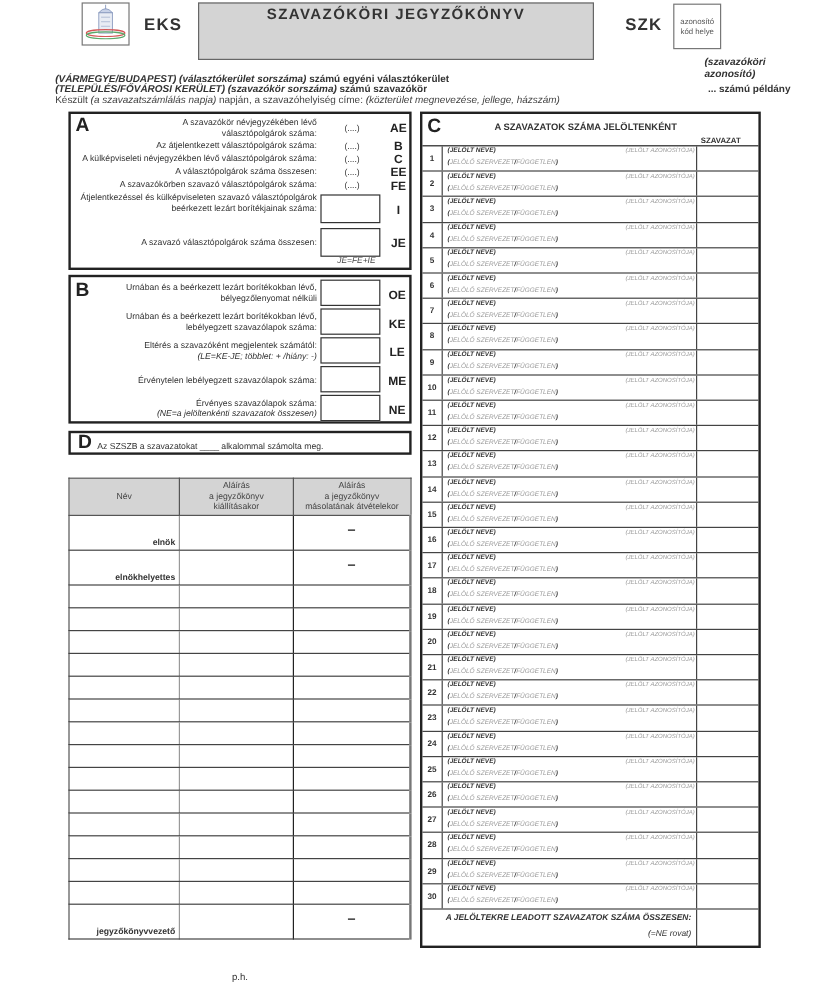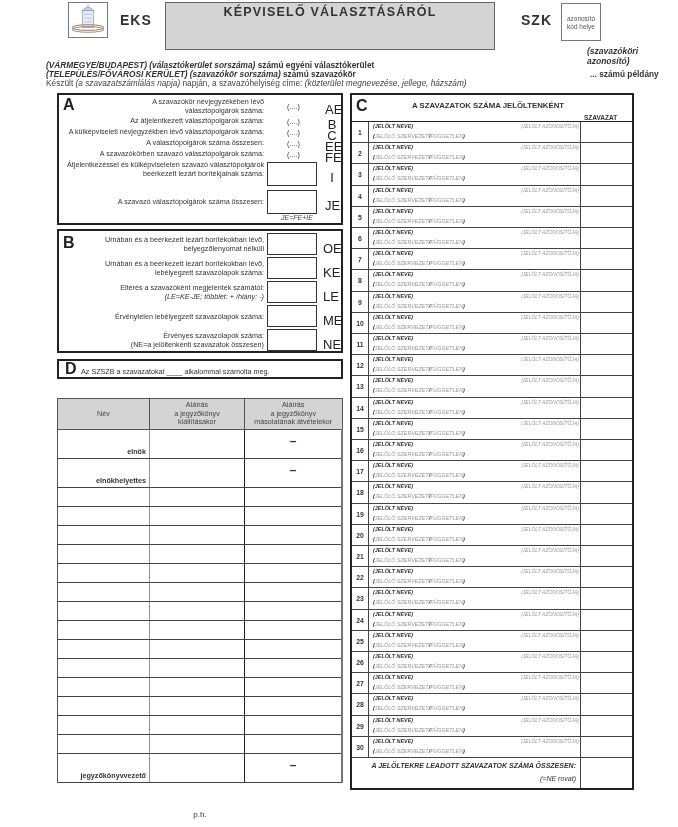--- a/index.html
+++ b/index.html
@@ -23,21 +23,21 @@
   .peldany { left: 590px; top: 69px; font-size: 8.3px; font-weight: bold; color: #333; }
   .hline3 { left: 46px; top: 78px; font-size: 8.3px; color: #444; }
   i { font-style: italic; text-align: right; }
 
   
   .box { border: 2px solid #222; background: #fff; }
   .boxA { left: 57px; top: 93px; width: 286px; height: 132px; }
   .sec-letter { position: absolute; font-size: 16px; font-weight: bold; color: #222; }
   .rowlabel { position: absolute; font-size: 7.2px; color: #333; text-align: right; line-height: 8.5px; }
   .paren { position: absolute; font-size: 7.2px; color: #333; }
-  .code { position: absolute; font-size: 13px; font-weight: normal; color: #222; }
+  .code { position: absolute; font-size: 10px; font-weight: bold; color: #222; }
   .inbox { position: absolute; border: 1.5px solid #333; background: #fff; }
   .formula { position: absolute; font-size: 7px; font-style: italic; color: #444; }
 
   .boxB { left: 57px; top: 229px; width: 286px; height: 124px; }
   .boxD { left: 57px; top: 359px; width: 286px; height: 20px; }
   .boxD .txt { position: absolute; left: 22px; top: 6px; font-size: 7.2px; color: #333; }
 
   
   .comm-title { left: 57px; top: 386px; width: 286px; text-align: center; font-size: 7.8px; font-weight: bold; color: #333; letter-spacing: 0.2px; margin-top: 16px; }
   table.comm { position: absolute; left: 57px; top: 398px; width: 286px; border-collapse: collapse; }
@@ -79,21 +79,21 @@
     <line x1="20" y1="1" x2="20" y2="5" stroke="#8a9bbf" stroke-width="0.8"></line>
     <line x1="16" y1="12" x2="24" y2="12" stroke="#8a9bbf" stroke-width="0.5"></line>
     <line x1="16" y1="16" x2="24" y2="16" stroke="#8a9bbf" stroke-width="0.5"></line>
     <line x1="16" y1="20" x2="24" y2="20" stroke="#8a9bbf" stroke-width="0.5"></line>
     <ellipse cx="20" cy="26" rx="17" ry="3" fill="none" stroke="#d45757" stroke-width="1"></ellipse>
     <ellipse cx="20" cy="28" rx="17" ry="3" fill="none" stroke="#5aa86a" stroke-width="1"></ellipse>
   </svg>
 </div>
 <div class="abs eks">EKS</div>
 <div class="abs title-box">
-  <div>KÉPVISELŐ VÁLASZTÁSÁRÓL</div>
+  <div>SZAVAZÓKÖRI JEGYZŐKÖNYV</div>
 </div>
 <div class="abs szk">SZK</div>
 <div class="abs kod-box">
   <div>azonosító</div>
   <div>kód helye</div>
 </div>
 <div class="abs szaz-az">(szavazóköri azonosító)</div>
 
 <div class="abs hline1">
   <i>(VÁRMEGYE/BUDAPEST) (választókerület sorszáma)</i><span> számú egyéni választókerület</span>
@@ -157,21 +157,21 @@
       </div>
       <div class="inbox" style="left: 208px; top: 50px; width: 50px; height: 22px;"></div>
       <div class="code" style="left: 264px; width: 16px; text-align: center; top: 58px;">LE</div>
       <div class="rowlabel" style="left: 0px; width: 205px; top: 82px;">
         <div>Érvénytelen lebélyegzett szavazólapok száma:</div>
       </div>
       <div class="inbox" style="left: 208px; top: 74px; width: 50px; height: 22px;"></div>
       <div class="code" style="left: 264px; width: 16px; text-align: center; top: 82px;">ME</div>
       <div class="rowlabel" style="left: 0px; width: 205px; top: 101px;">
         <div>Érvényes szavazólapok száma:</div>
-        <div style="">(NE=a jelöltenkénti szavazatok összesen)</div>
+        <div style="font-style: italic;">(NE=a jelöltenkénti szavazatok összesen)</div>
       </div>
       <div class="inbox" style="left: 208px; top: 98px; width: 50px; height: 22px;"></div>
       <div class="code" style="left: 264px; width: 16px; text-align: center; top: 106px;">NE</div>
     </div>
 </div>
 
 <div class="abs box boxD">
   <div class="sec-letter" style="left:6px;top:-1px;">D</div>
   <div class="txt">Az SZSZB a szavazatokat ____ alkalommal számolta meg.</div>
 </div>

